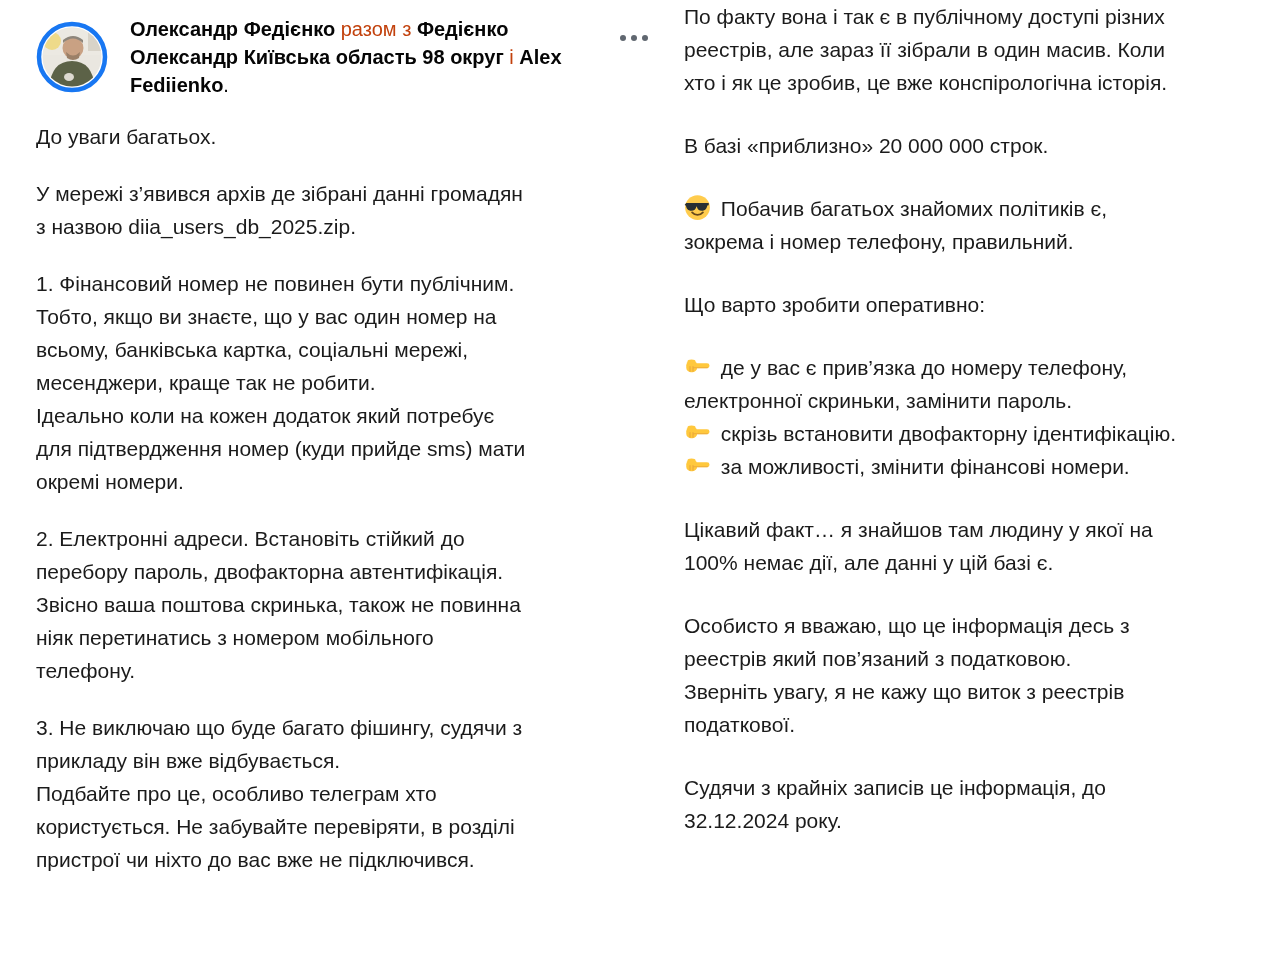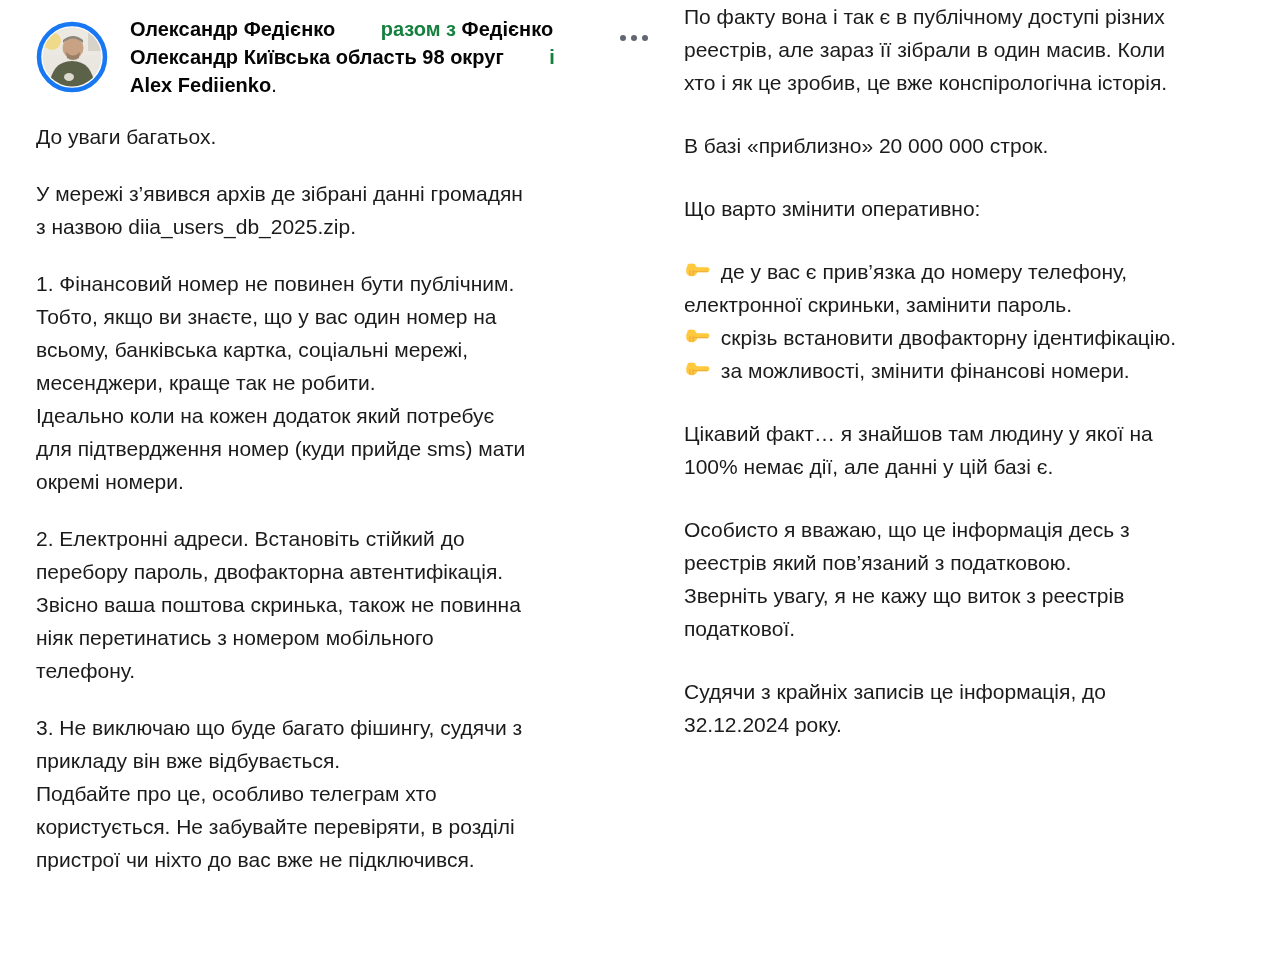--- a/index.html
+++ b/index.html
@@ -17,21 +17,21 @@
 
   
   .header { display: flex; align-items: flex-start; padding-top: 15px; }
   .avatar { width: 72px; height: 72px; flex: none; margin-top: 6px; cursor: pointer; }
   .avatar svg { display: block; }
   .byline {
     margin-left: 22px; width: 432px;
     font-size: 20px; line-height: 28px; color: #050505;
   }
   .byline .bold { font-weight: 700; }
-  .byline .muted { color: #15803d; font-weight: 700; margin-left: 40px; }
+  .byline .muted { color: #c2410c; font-weight: 400; }
   .more {
     margin-left: auto; margin-right: 4px; margin-top: 12px;
     display: flex; gap: 5px; padding: 8px 4px; cursor: pointer; align-items: center;
   }
   .more .dot { width: 6px; height: 6px; border-radius: 50%; background: #606770; }
 
   
   .post-text {
     font-size: 21px; line-height: 33px;
     white-space: pre-line;
@@ -96,21 +96,26 @@
 телефону.</p><p>3. Не виключаю що буде багато фішингу, судячи з
 прикладу він вже відбувається.
 Подбайте про це, особливо телеграм хто
 користується. Не забувайте перевіряти, в розділі
 пристрої чи ніхто до вас вже не підключився.</p></div>
   </div>
 
   <div class="col-right">
     <div class="post-text"><p>По факту вона і так є в публічному доступі різних
 реестрів, але зараз її зібрали в один масив. Коли
-хто і як це зробив, це вже конспірологічна історія.</p><p>В базі «приблизно» 20 000 000 строк.</p><p>Що варто змінити оперативно:</p><p><svg class="emoji" viewBox="0 0 36 36" aria-hidden="true">
+хто і як це зробив, це вже конспірологічна історія.</p><p>В базі «приблизно» 20 000 000 строк.</p><p><svg class="emoji" viewBox="0 0 36 36" aria-hidden="true">
+    <circle cx="18" cy="18" r="16.5" fill="#FFCC4D"></circle>
+    <path fill="#292F33" d="M3 12h30v2.3c0 .6-.5 1-1.1 1h-.9c-.4 4-2.9 7-7.1 7-3.8 0-6.2-2.4-6.9-5.8h-.4c-.7 3.4-3.1 5.8-6.9 5.8-4.2 0-6.7-3-7.1-7h-.5c-.6 0-1.1-.4-1.1-1z"></path>
+    <path d="M10.8 24.6c1.9 2.1 4.3 3.3 7.2 3.3s5.3-1.2 7.2-3.3" stroke="#65471B" stroke-width="2.4" fill="none" stroke-linecap="round"></path>
+  </svg> Побачив багатьох знайомих політиків є,
+зокрема і номер телефону, правильний.</p><p>Що варто зробити оперативно:</p><p><svg class="emoji" viewBox="0 0 36 36" aria-hidden="true">
     <ellipse cx="10" cy="12" rx="5.5" ry="3.2" fill="#FFC83D"></ellipse>
     <rect x="3" y="10.5" width="14.5" height="15" rx="6" fill="#FFC83D"></rect>
     <rect x="10" y="13.8" width="24" height="6.6" rx="3.3" fill="#FFC83D"></rect>
     <path d="M8 18v6.2M12 18v6.2" stroke="#E8A33B" stroke-width="1.5" stroke-linecap="round" opacity="0.85"></path>
     <rect x="12" y="18.6" width="20" height="1.8" rx="0.9" fill="#E8A33B" opacity="0.6"></rect>
   </svg> де у вас є прив’язка до номеру телефону,
 електронної скриньки, замінити пароль.
 <svg class="emoji" viewBox="0 0 36 36" aria-hidden="true">
     <ellipse cx="10" cy="12" rx="5.5" ry="3.2" fill="#FFC83D"></ellipse>
     <rect x="3" y="10.5" width="14.5" height="15" rx="6" fill="#FFC83D"></rect>

